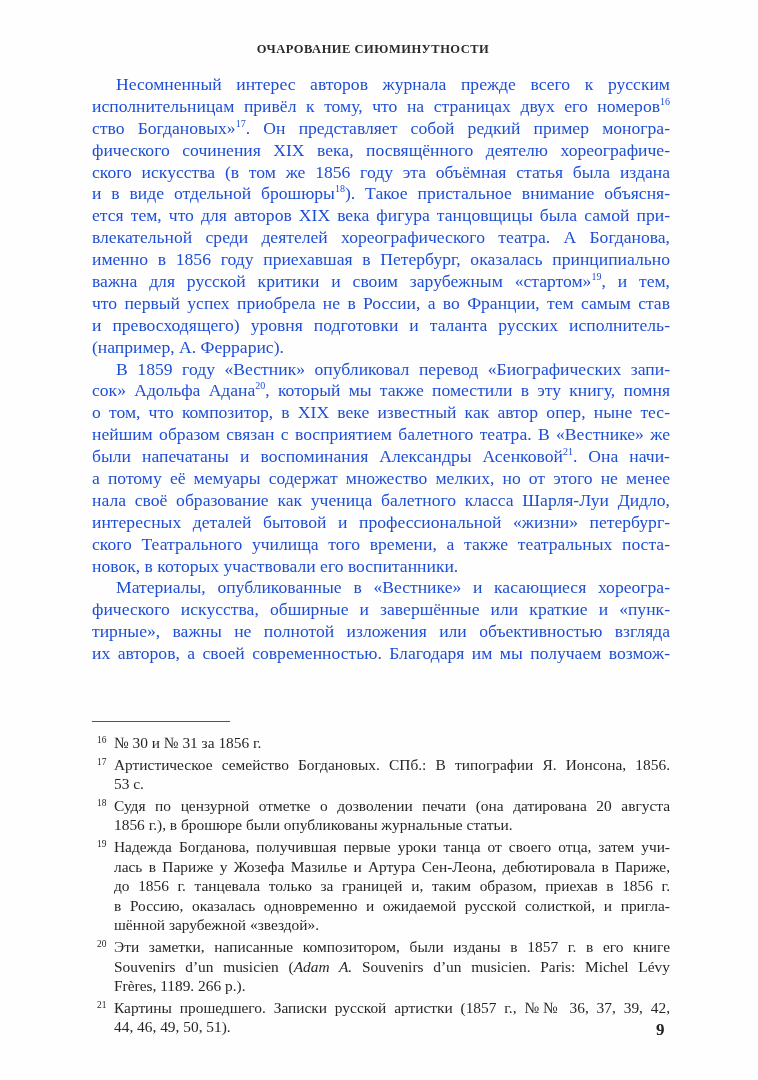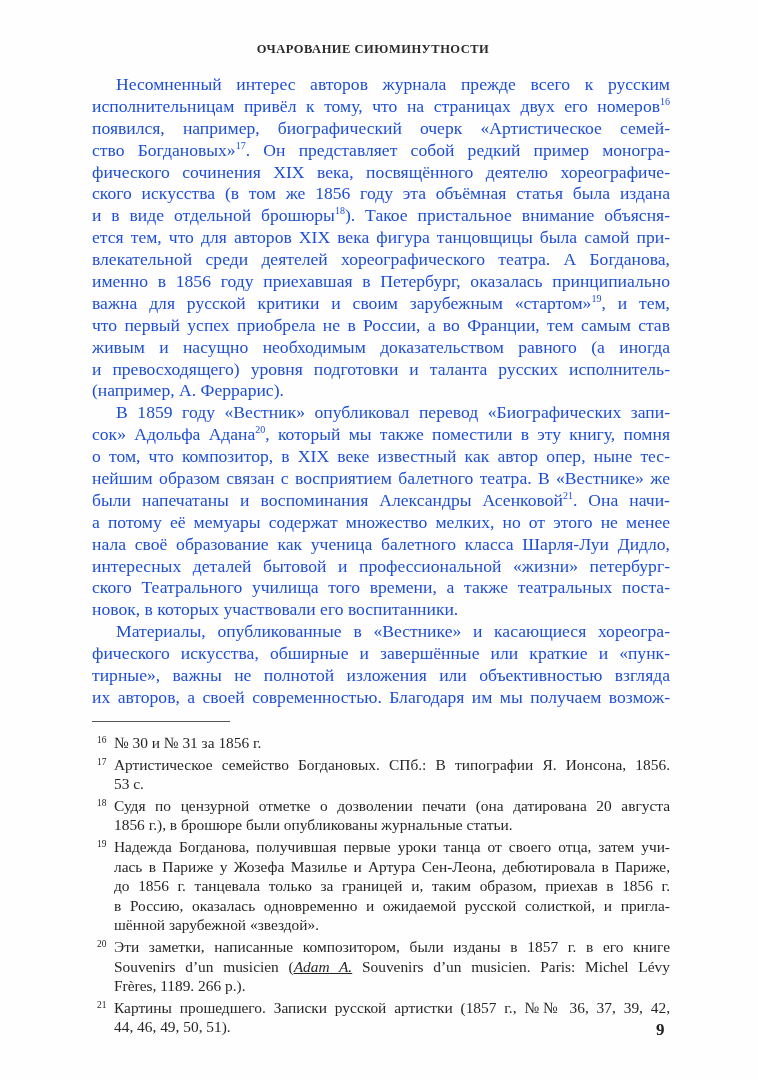--- a/index.html
+++ b/index.html
@@ -16,44 +16,42 @@
   .line.indent { padding-left: 24px; }
   sup { font-size: 10px; line-height: 0; vertical-align: 7px; }
   .fn-rule { position: absolute; left: 92px; top: 721px; width: 138px; height: 1px; background: #555; }
   .footnotes { position: absolute; left: 92px; top: 733px; width: 578px;
                font-family: "Liberation Serif", serif; font-size: 15.4px; line-height: 19.6px; color: #262626; }
   .fn { position: relative; padding-left: 22px; margin-bottom: 2px; }
   .fn-marker { position: absolute; left: 5px; top: 0; font-size: 9.5px; line-height: 14px; }
   .fn .line { height: 19.6px; }
   .page-number { position: absolute; top: 1020px; left: 656px; font-family: "Liberation Serif", serif;
                  font-size: 17px; font-weight: bold; color: #222; }
-  em { font-style: italic; text-decoration: underline; }
+  em { font-style: italic; }
 </style>
 </head>
 <body>
 
 <div class="page">
   <div class="running-head">ОЧАРОВАНИЕ СИЮМИНУТНОСТИ</div>
 
   <div class="body-text">
 
     <div>
       <span class="line indent"><span>Несомненный интерес авторов журнала прежде всего к русским</span></span>
       <span class="line"><span>исполнительницам привёл к тому, что на страницах двух его номеров</span><sup>16</sup></span>
-      <span class="line"><span>появился, например, биографический очерк «Артистическое семей-</span></span>
       <span class="line"><span>ство Богдановых»</span><sup>17</sup><span>. Он представляет собой редкий пример моногра-</span></span>
       <span class="line"><span>фического сочинения XIX века, посвящённого деятелю хореографиче-</span></span>
       <span class="line"><span>ского искусства (в том же 1856 году эта объёмная статья была издана</span></span>
       <span class="line"><span>и в виде отдельной брошюры</span><sup>18</sup><span>). Такое пристальное внимание объясня-</span></span>
       <span class="line"><span>ется тем, что для авторов XIX века фигура танцовщицы была самой при-</span></span>
       <span class="line"><span>влекательной среди деятелей хореографического театра. А Богданова,</span></span>
       <span class="line"><span>именно в 1856 году приехавшая в Петербург, оказалась принципиально</span></span>
       <span class="line"><span>важна для русской критики и своим зарубежным «стартом»</span><sup>19</sup><span>, и тем,</span></span>
       <span class="line"><span>что первый успех приобрела не в России, а во Франции, тем самым став</span></span>
-      <span class="line"><span>живым и насущно необходимым доказательством равного (а иногда</span></span>
       <span class="line"><span>и превосходящего) уровня подготовки и таланта русских исполнитель-</span></span>
       <span class="line last"><span>(например, А. Феррарис).</span></span>
     </div>
 
     <div>
       <span class="line indent"><span>В 1859 году «Вестник» опубликовал перевод «Биографических запи-</span></span>
       <span class="line"><span>сок» Адольфа Адана</span><sup>20</sup><span>, который мы также поместили в эту книгу, помня</span></span>
       <span class="line"><span>о том, что композитор, в XIX веке известный как автор опер, ныне тес-</span></span>
       <span class="line"><span>нейшим образом связан с восприятием балетного театра. В «Вестнике» же</span></span>
       <span class="line"><span>были напечатаны и воспоминания Александры Асенковой</span><sup>21</sup><span>. Она начи-</span></span>

